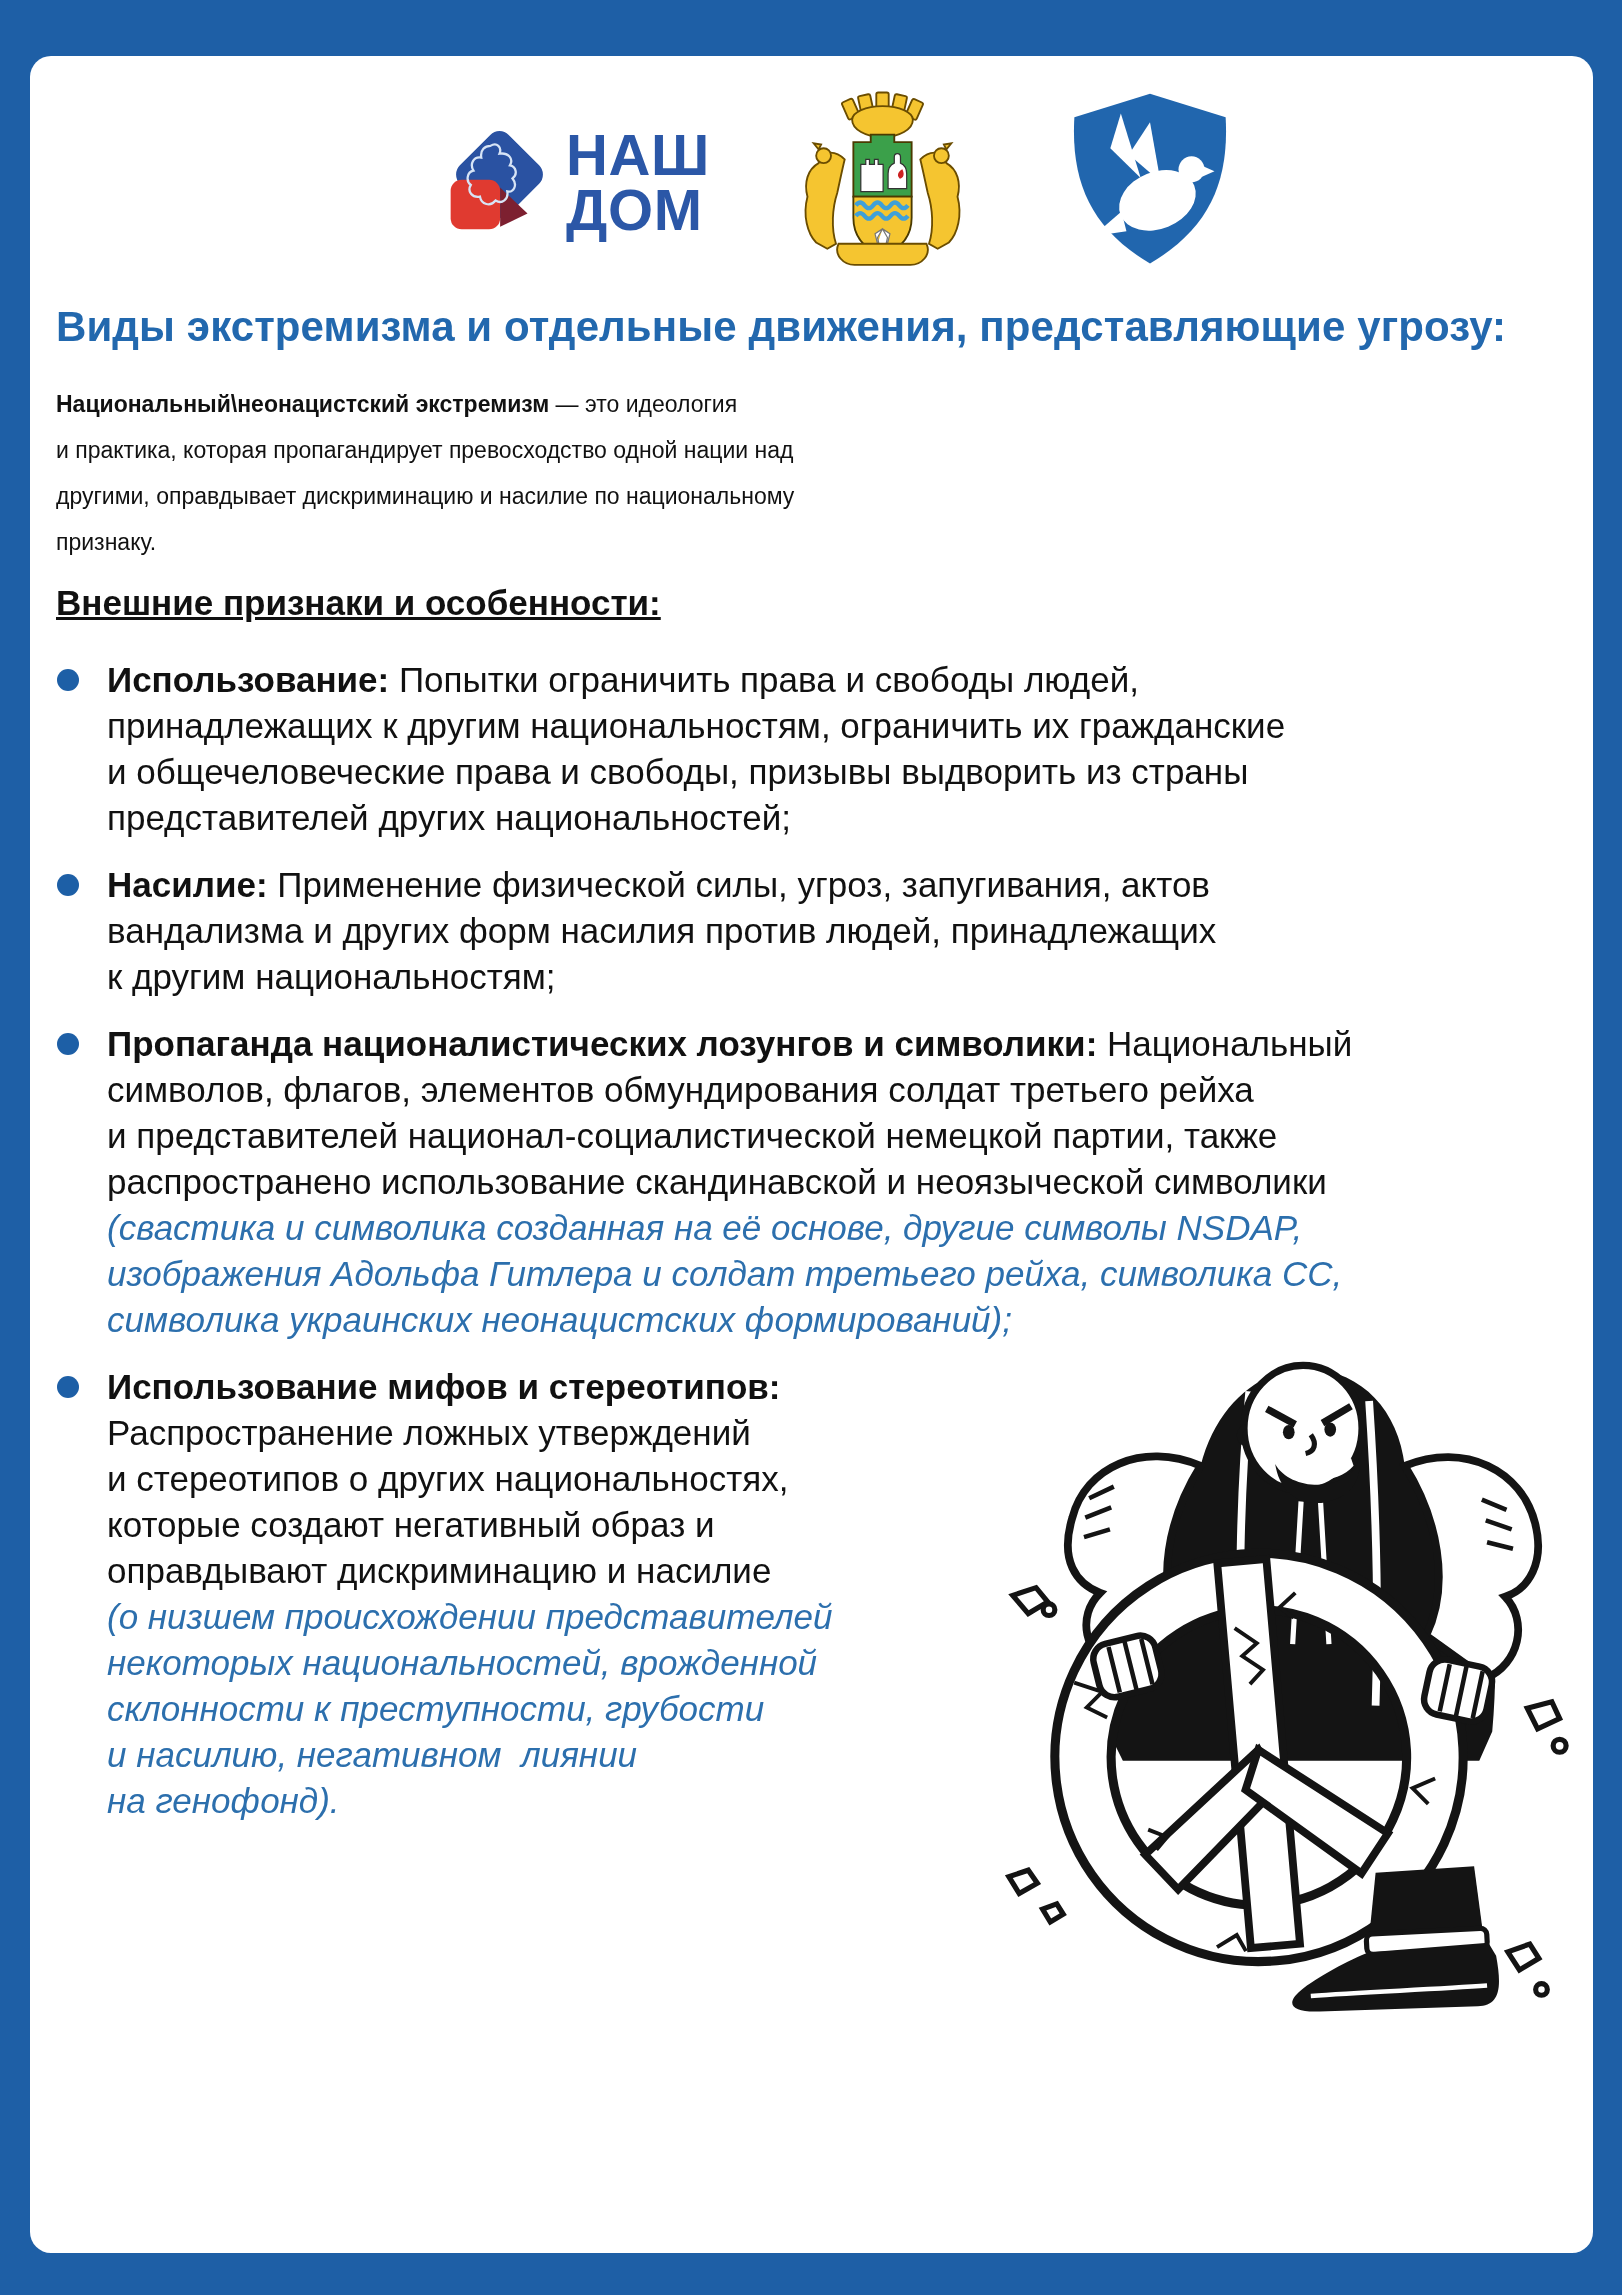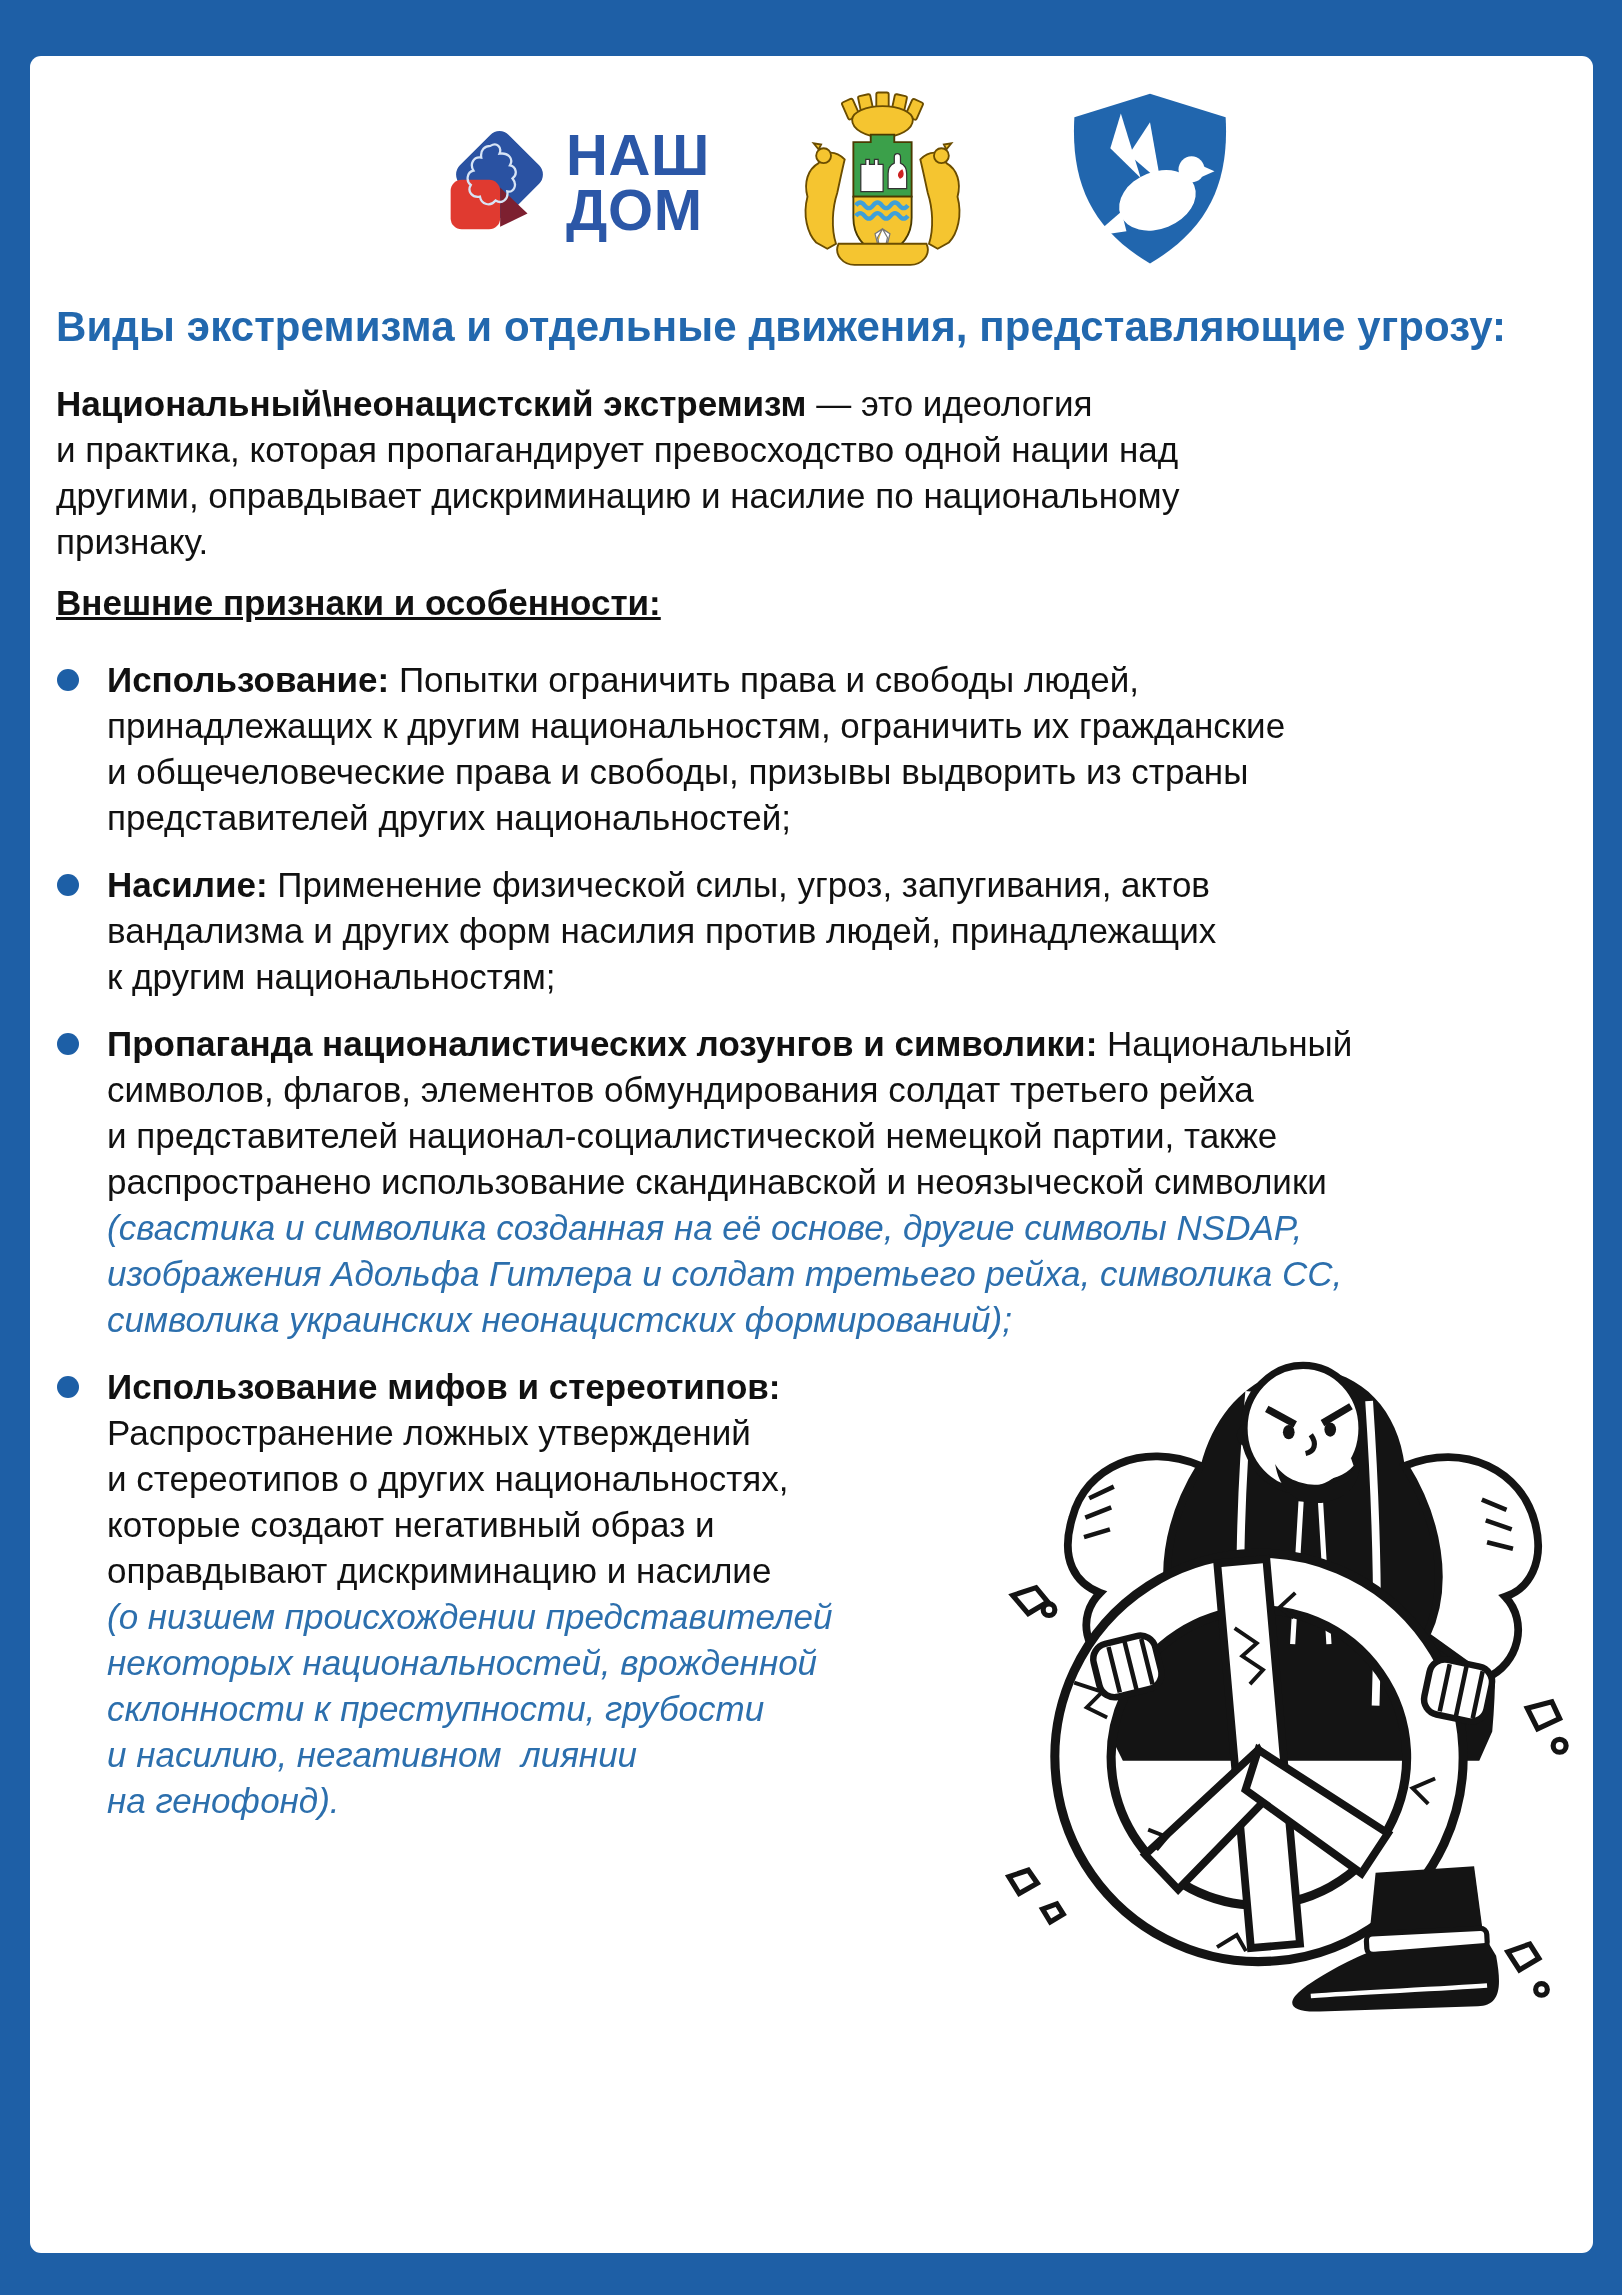--- a/index.html
+++ b/index.html
@@ -4,42 +4,42 @@
 <style>
   html,body{margin:0;padding:0;}
   body{
     width:1623px;height:2295px;position:relative;
     font-family:"Liberation Sans",sans-serif;color:#111;
     background:#1e5fa6;overflow:hidden;
   }
   .frame{position:absolute;inset:0;background:#1e5fa6;}
   .sheet{
     position:absolute;left:30px;right:30px;top:56px;bottom:42px;
-    background:#ffffff;border-radius:11px;overflow:hidden;
+    background:#ffffff;border-radius:21px;overflow:hidden;
   }
   
   .logos{
     display:flex;justify-content:center;align-items:center;
     gap:80px;margin-top:34px;height:185px;transform:translateX(36px);
   }
   .nash-dom{display:flex;align-items:center;gap:17px;}
   .nash-dom svg{display:block;}
   .nd-text{
     font-weight:700;color:#2b57a7;font-size:58px;line-height:0.94;
     letter-spacing:0.7px;
   }
   .crest svg,.pshield svg{display:block;}
   
   .text{margin:31px 29.4px 0 26px;}
   .title{
     font-size:42px;font-weight:700;color:#2268ae;margin:0;
     line-height:41px;letter-spacing:0.1px;
   }
   .intro{
-    font-size:35px;line-height:46px;margin:34px 0 0 0;
+    font-size:23px;line-height:46px;margin:34px 0 0 0;
     white-space:pre-wrap;
   }
   .sub{
     font-size:35px;font-weight:700;color:#111;margin:17px 0 0 0;
     line-height:41px;
     text-decoration:underline;
   }
   .bullets{list-style:none;margin:34px 0 0 0;padding:0;}
   .bullets li{
     position:relative;padding-left:51px;font-size:35px;line-height:46px;

